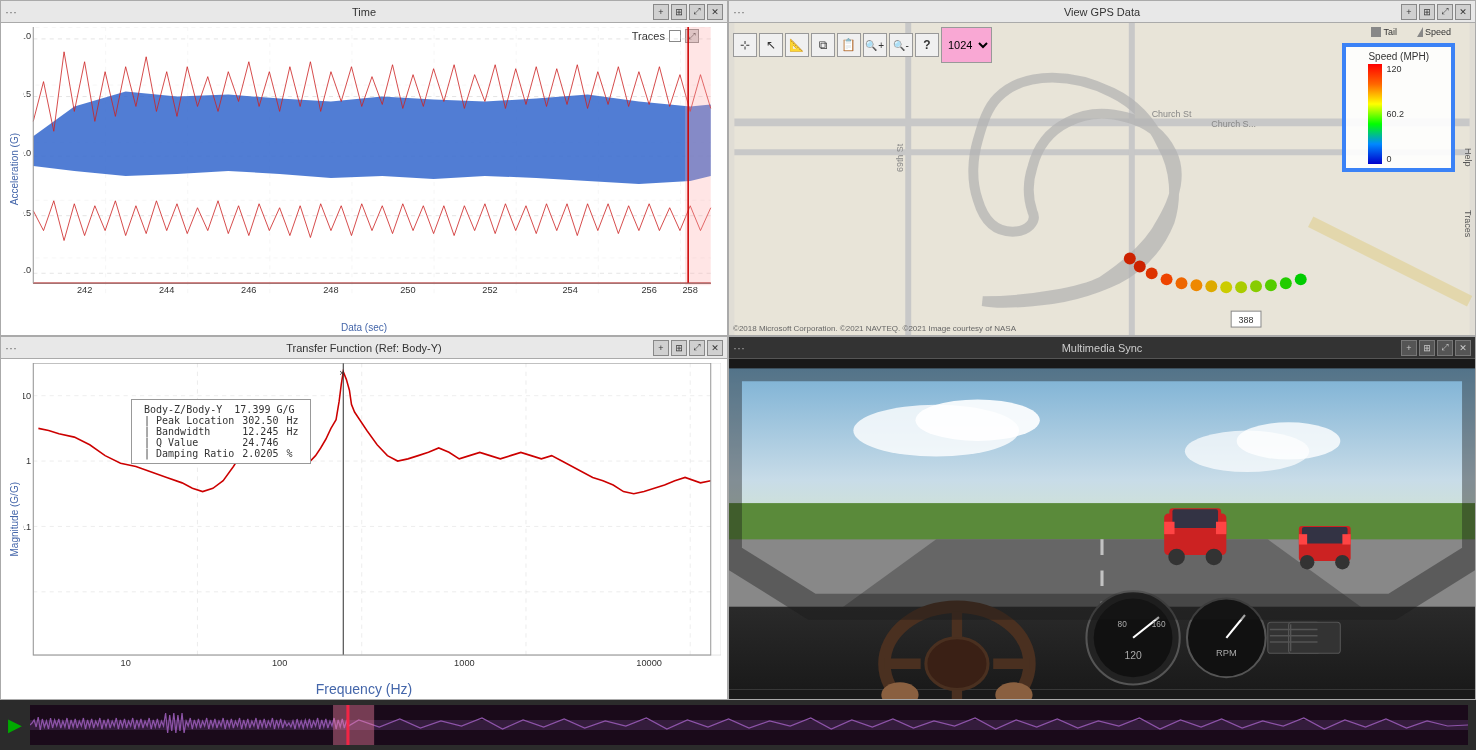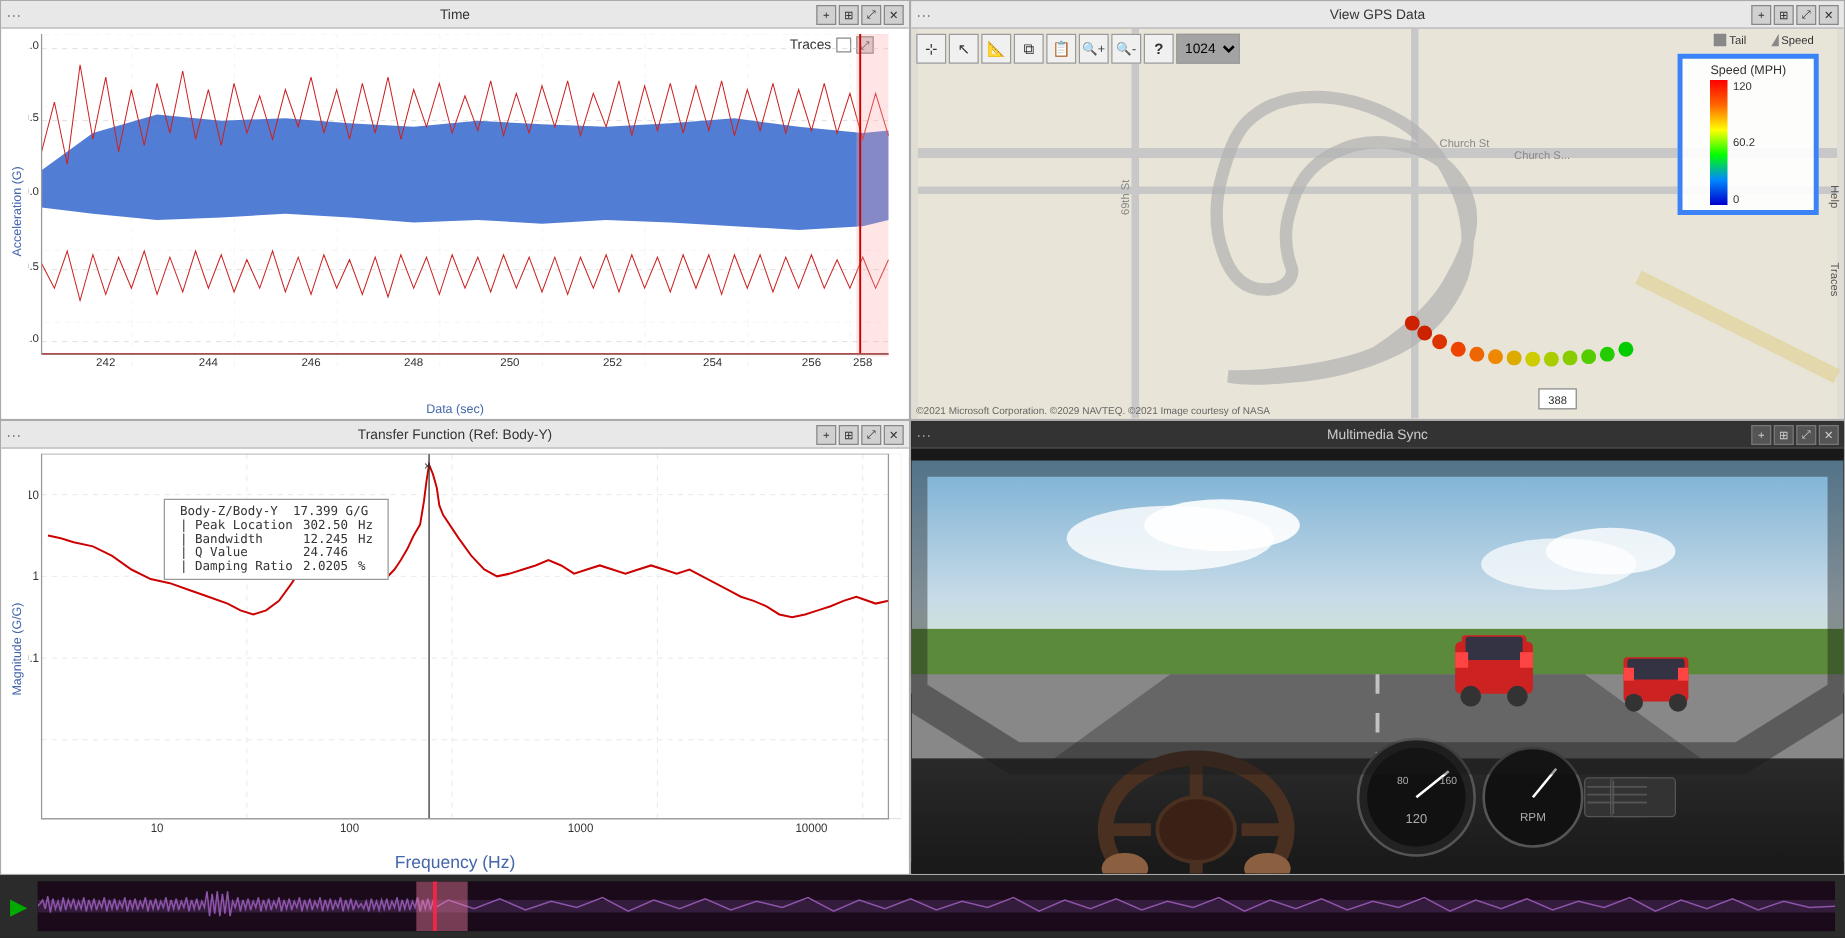--- a/index.html
+++ b/index.html
@@ -136,24 +136,24 @@
       background: #f0f0f0;
       border: 1px solid #999;
       display: flex;
       align-items: center;
       justify-content: center;
       cursor: pointer;
       font-size: 12px;
     }
 
     .zoom-select {
-      height: 24px;
+      height: 36px;
       font-size: 11px;
       border: 1px solid #999;
-      background: #a3a3a3;
+      background: #f9a8d4;
       padding: 0 2px;
     }
 
     
     .tf-panel {
       grid-column: 1;
       grid-row: 2;
     }
 
     .info-box {
@@ -408,21 +408,21 @@
           <div style="display:flex; flex-direction:column; justify-content:space-between; height:100px; font-size:9px;">
             <span>120</span>
             <span>60.2</span>
             <span>0</span>
           </div>
         </div>
       </div>
 
       
       <div style="position:absolute; bottom:2px; left:4px; font-size:8px; color:#666;">
-        <span>©2021 Microsoft Corporation. ©2029 NAVTEQ. ©2021 Image courtesy of NASA</span>
+        <span>©2018 Microsoft Corporation. ©2021 NAVTEQ. ©2021 Image courtesy of NASA</span>
       </div>
     </div>
   </div>
 
   <div class="panel tf-panel">
     <div class="panel-header">
       <span class="controls-left">
         <span style="font-size:12px; color:#666;">···</span>
       </span>
       <span class="title">Transfer Function (Ref: Body-Y)</span>

